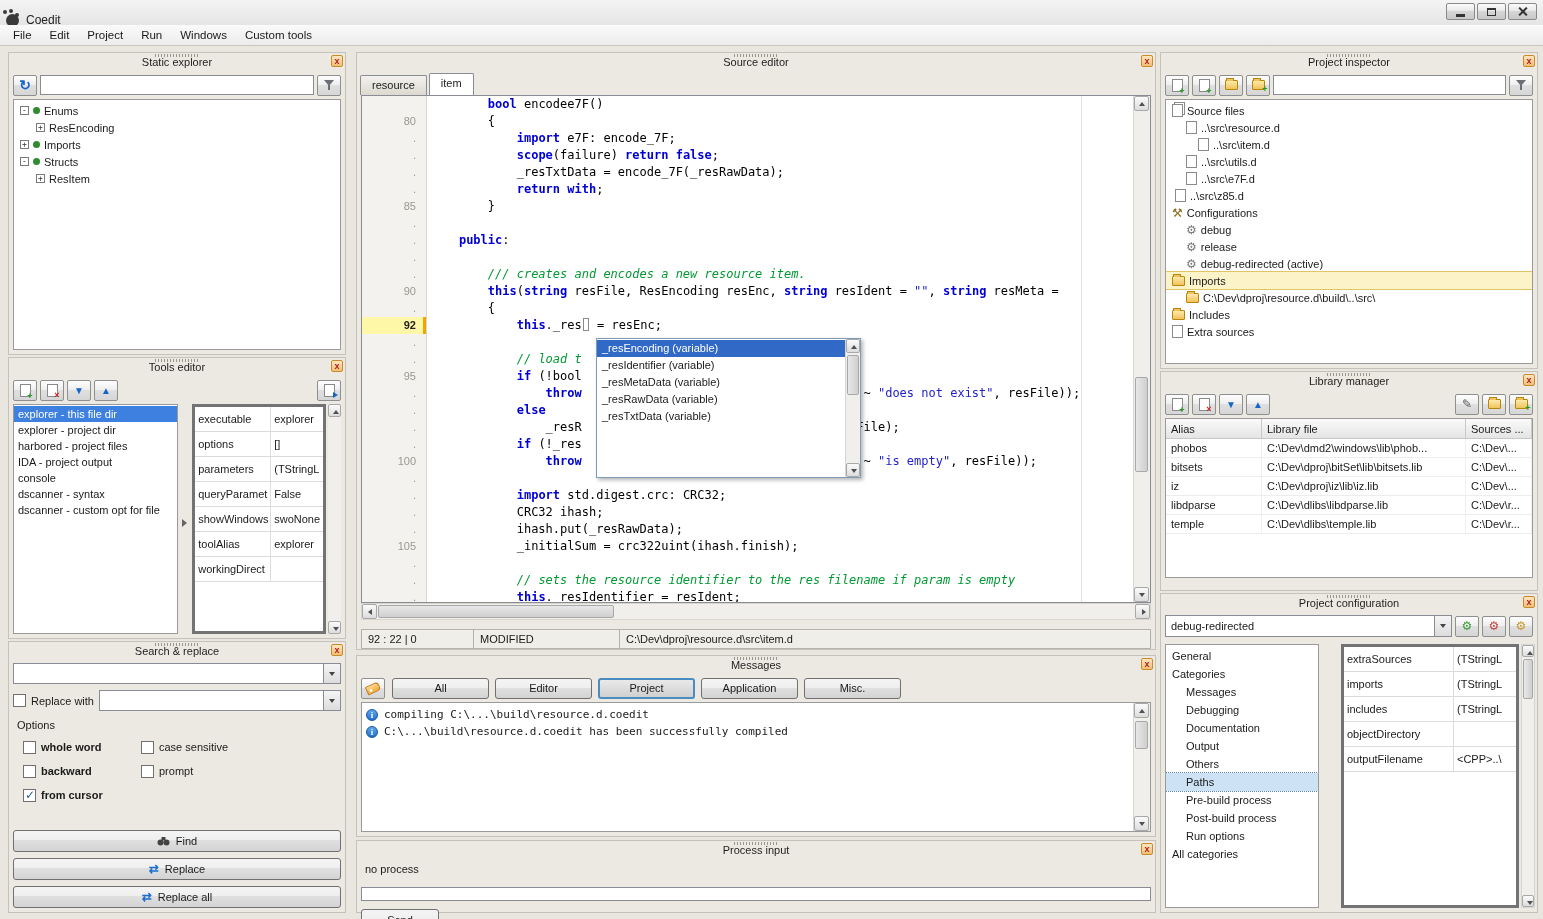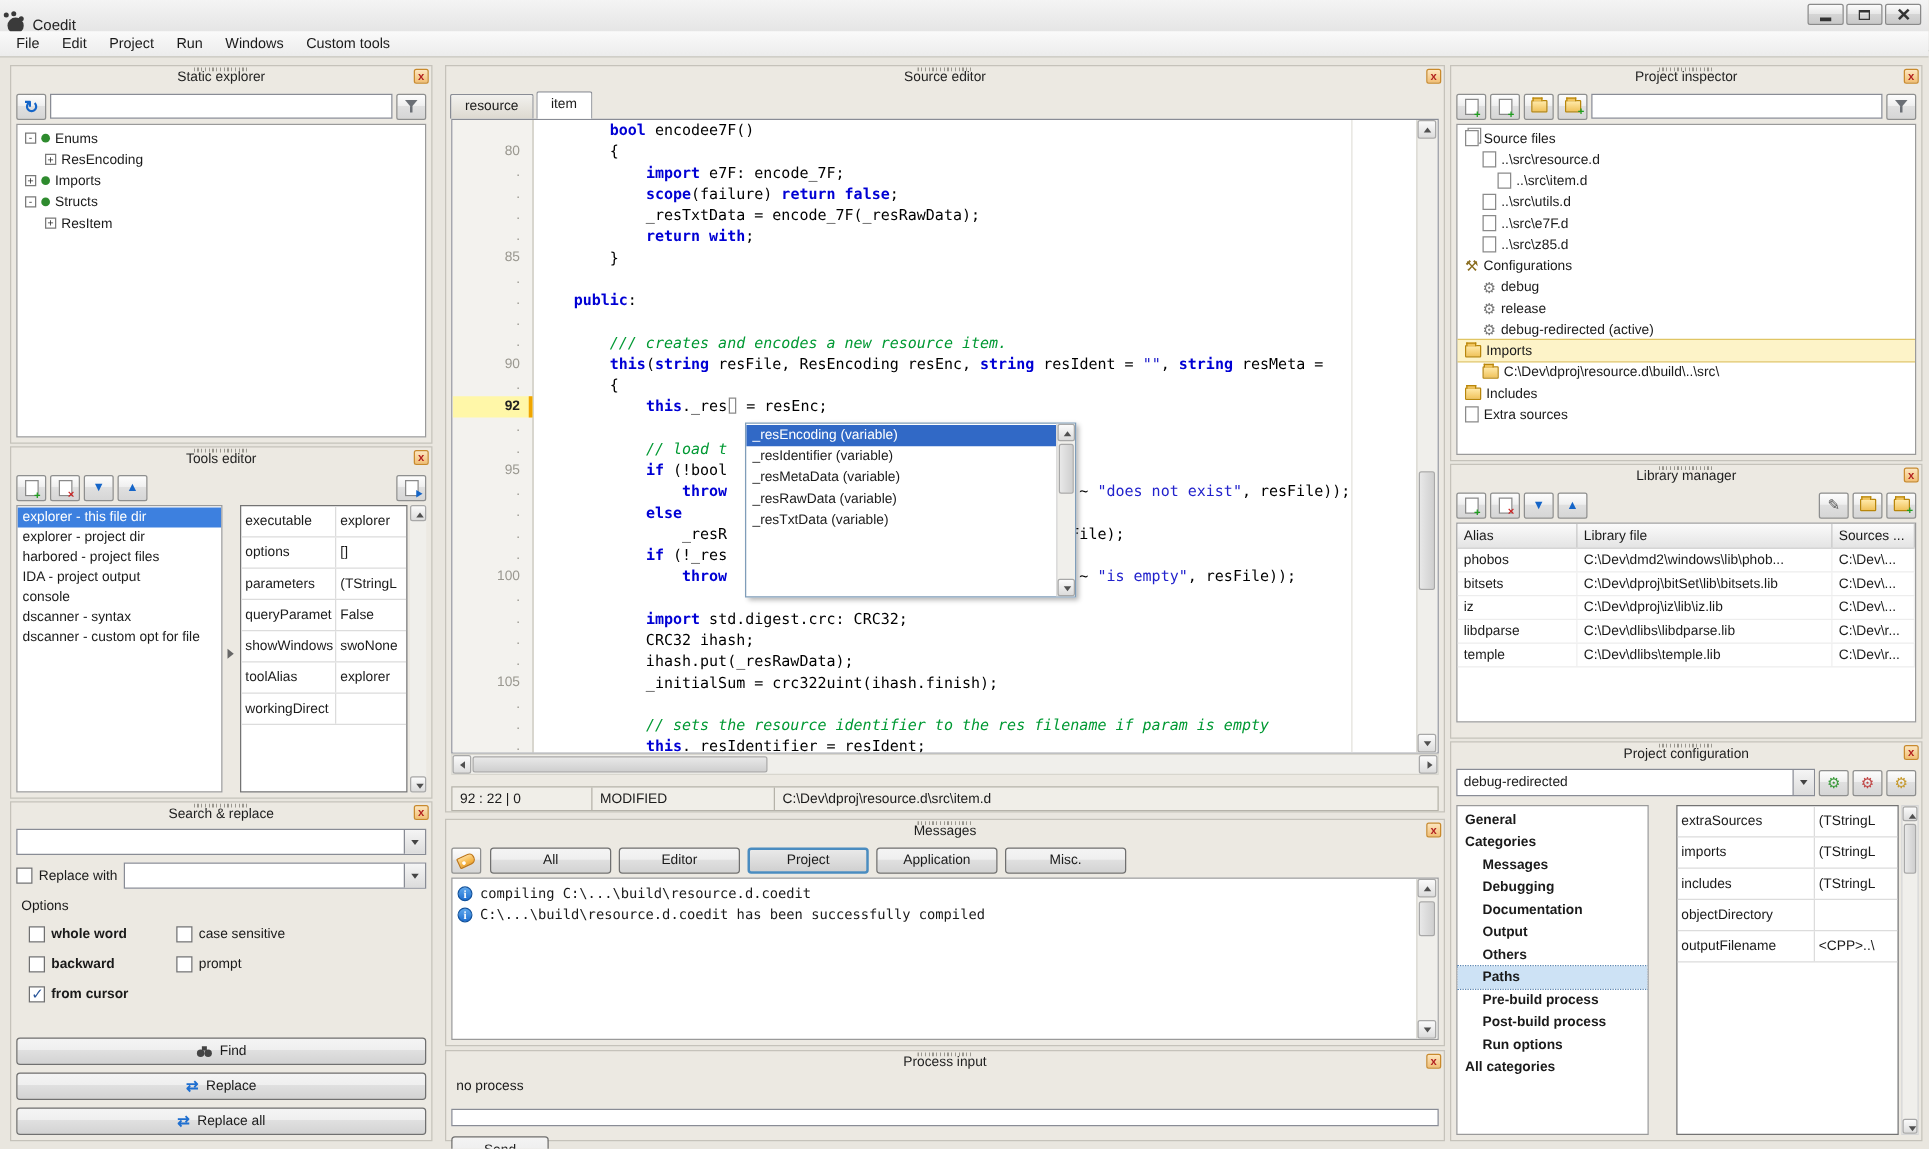--- a/index.html
+++ b/index.html
@@ -108,21 +108,21 @@
   #p-static { left:8px; top:52px; width:338px; height:303px; }
   #p-tools  { left:8px; top:357px; width:338px; height:282px; }
   #p-search { left:8px; top:641px; width:338px; height:272px; }
 
   .tools-body { position:absolute; left:4px; right:4px; top:46px; bottom:4px; display:flex; }
   #tools-list { width:168px; background:#fff; border:1px solid #9a9a9a; overflow:hidden; padding-top:1px; }
   .tool-item { height:16px; line-height:16px; padding-left:4px; white-space:nowrap; overflow:hidden; }
   .tool-item.sel { background:#3d80df; color:#fff; }
   .vsplit { width:14px; position:relative; }
   .vsplit::after { content:""; position:absolute; left:4px; top:50%; border-top:4px solid transparent; border-bottom:4px solid transparent; border-left:5px solid #666; }
-  .gridbox { background:#fff; border:1px solid #737373; overflow:hidden; }
+  .gridbox { background:#fff; border:3px solid #737373; overflow:hidden; }
   #tools-grid { width:136px; }
   .grow { display:flex; height:25px; border-bottom:1px solid #dcdcdc; }
   .pk { width:76px; flex:none; border-right:1px solid #dcdcdc; padding:6px 3px 0; white-space:nowrap; overflow:hidden; }
   .pv { flex:1; padding:6px 3px 0; white-space:nowrap; overflow:hidden; }
   .mini-scroll { width:13px; margin-left:2px; position:relative; background:#f0efeb; }
   .mini-scroll .sarr { width:13px; height:13px; left:0; }
 
   #sr-combo1 { margin:4px 4px 0; }
   .sr-row { display:flex; align-items:center; gap:5px; margin:6px 4px 0; }
   .sr-row .combo { flex:1; }
@@ -190,21 +190,21 @@
   #p-library   { left:1160px; top:371px; width:378px; height:220px; }
   #p-config    { left:1160px; top:593px; width:378px; height:320px; }
 
   .libtable { position:absolute; left:4px; right:4px; top:46px; bottom:12px; background:#fff; border:1px solid #9a9a9a; overflow:hidden; }
   .lib-hrow { display:grid; grid-template-columns:96px 204px 1fr; height:20px;
     background:linear-gradient(#fbfbfb,#e4e4e4); border-bottom:1px solid #c8c8c8; }
   .lib-hcell { padding:4px 0 0 5px; border-right:1px solid #c8c8c8; white-space:nowrap; overflow:hidden; }
   .lib-row { display:grid; grid-template-columns:96px 204px 1fr; height:19px; border-bottom:1px solid #ededed; }
   .lib-cell { padding:3px 0 0 5px; border-right:1px solid #f0f0f0; white-space:nowrap; overflow:hidden; }
 
-  .cfg-body-tree { position:absolute; left:4px; top:50px; bottom:4px; width:154px; background:#fff; border:1px solid #9a9a9a; overflow:hidden; padding-top:2px;font-weight:bold; }
+  .cfg-body-tree { position:absolute; left:4px; top:50px; bottom:4px; width:154px; background:#fff; border:1px solid #9a9a9a; overflow:hidden; padding-top:2px; }
   .cat-item { height:18px; line-height:18px; padding-left:6px; white-space:nowrap; overflow:hidden; }
   .cat-item.focus { background:#cde2f5; outline:1px dotted #5a86b4; }
   #cfg-grid { position:absolute; left:180px; right:18px; top:50px; bottom:4px; }
   #cfg-grid .pk { width:110px; }
   .cfg-sb { right:2px; top:50px; bottom:4px; width:14px; position:absolute; background:#f0efeb; border:1px solid #d5d5d5; }
   .cfg-sb .sarr { width:12px; height:12px; left:0; }
 </style>
 </head>
 <body>
 
@@ -669,21 +669,21 @@
         <span>..\src\item.d</span>
       </div>
       <div class="trow" style="padding-left: 20px;">
         <span class="ic-page"></span>
         <span>..\src\utils.d</span>
       </div>
       <div class="trow" style="padding-left: 20px;">
         <span class="ic-page"></span>
         <span>..\src\e7F.d</span>
       </div>
-      <div class="trow" style="padding-left: 20px;">
+      <div class="trow" style="padding-left: 9px;">
         <span class="ic-page"></span>
         <span>..\src\z85.d</span>
       </div>
       <div class="trow" style="padding-left: 6px;">
         <span class="g-gear" style="color: rgb(138, 109, 31);">⚒</span>
         <span>Configurations</span>
       </div>
       <div class="trow" style="padding-left: 20px;">
         <span class="g-gear" style="color: rgb(119, 119, 119);">⚙</span>
         <span>debug</span>

